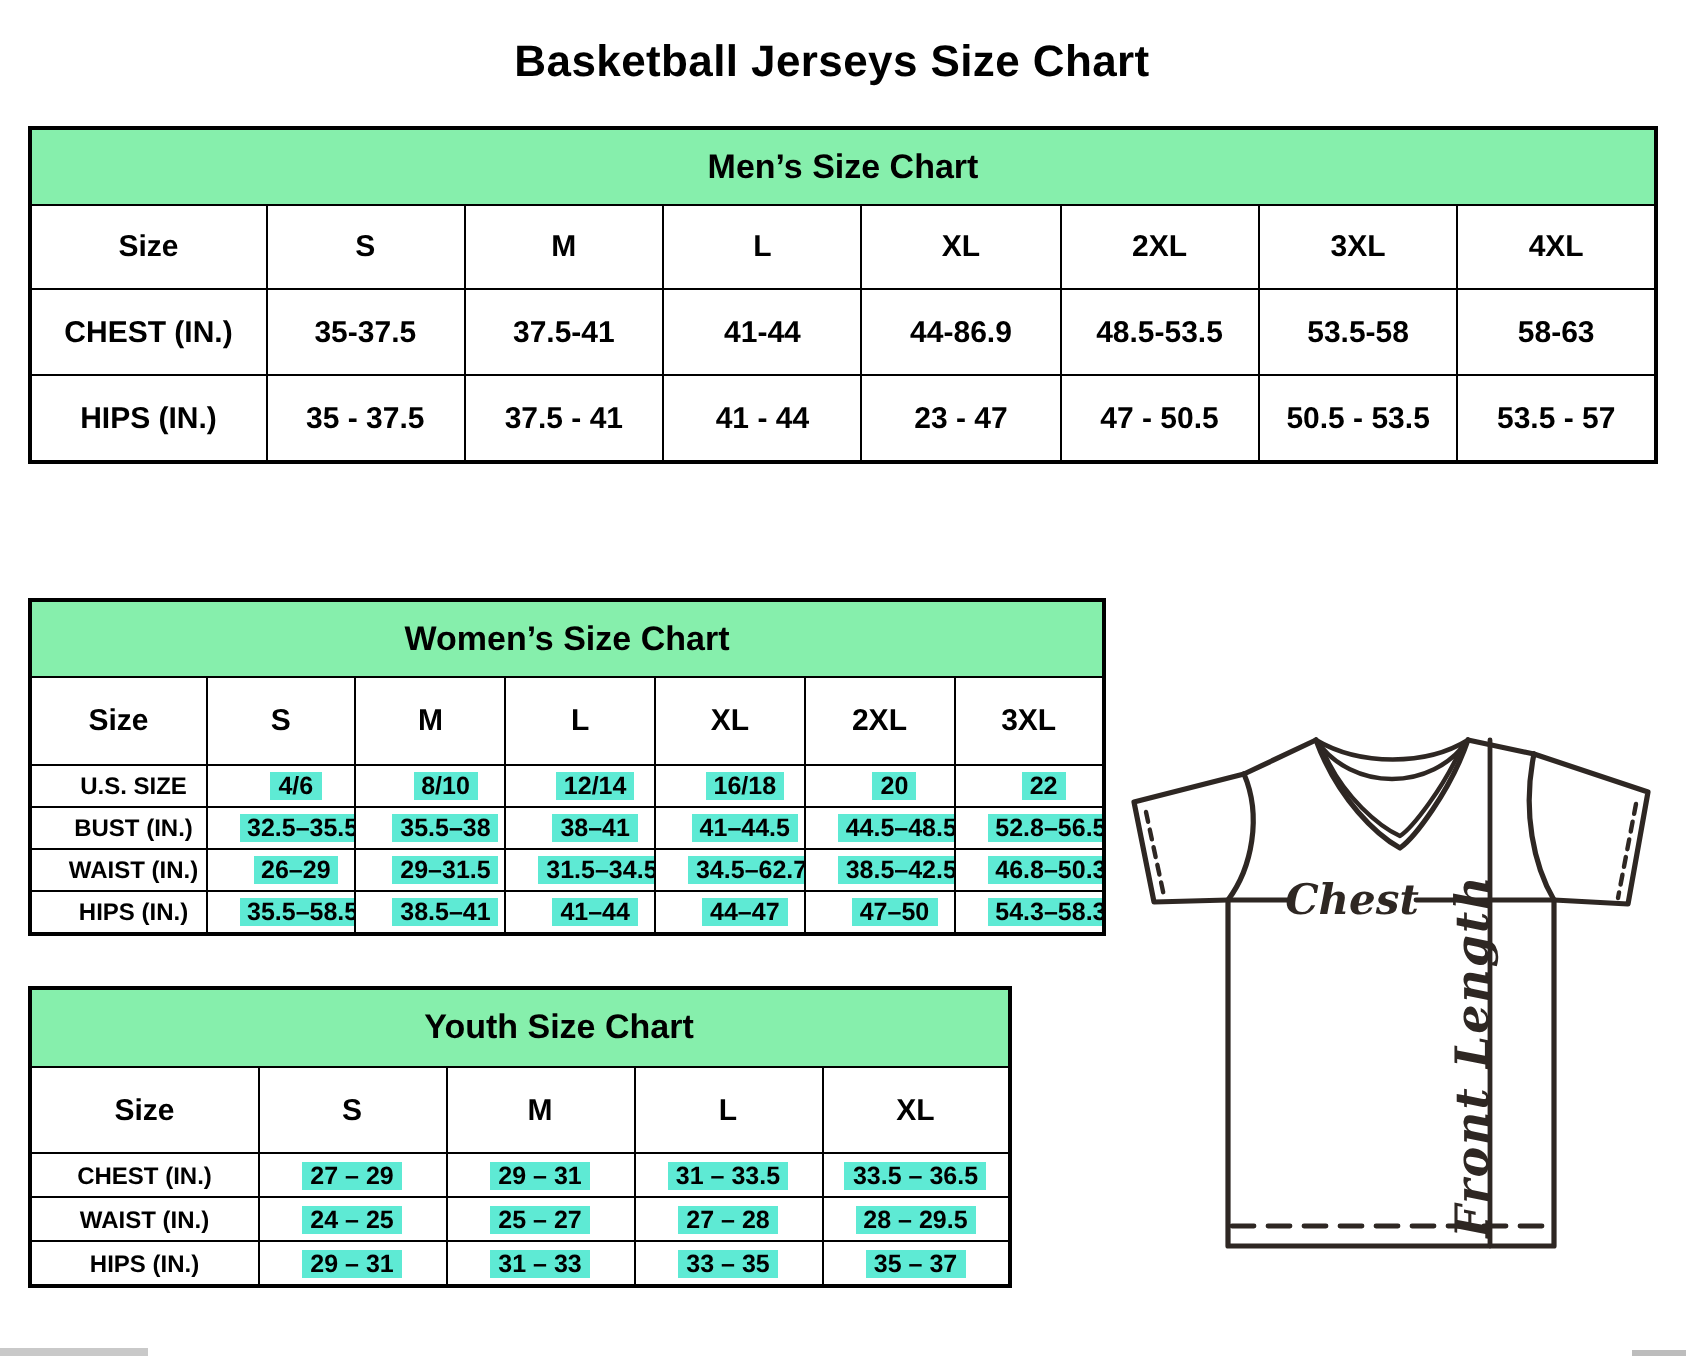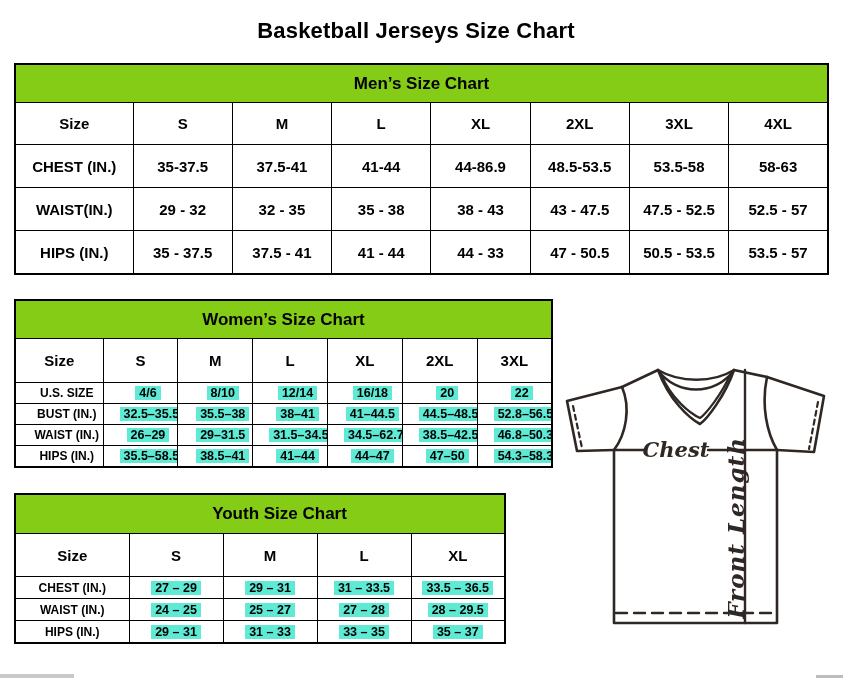--- a/index.html
+++ b/index.html
@@ -12,21 +12,21 @@
     text-align:center;font-size:22px;font-weight:bold;letter-spacing:.2px;
   }
   table.size-table{
     position:absolute;border-collapse:collapse;table-layout:fixed;
     background:#fff;border:2px solid #000;
   }
   table.size-table td{
     border:1.5px solid #000;text-align:center;vertical-align:middle;
     white-space:nowrap;overflow:hidden;font-weight:bold;
   }
-  td.tbl-title{background:#84cc16;font-size:17px;}
+  td.tbl-title{background:#86efac;font-size:17px;}
   
   .mens{left:14px;top:63px;width:815px;}
   .mens .title-row td{height:35px;}
   .mens .size-row td{height:39px;font-size:15px;}
   .mens .data-row td{height:40px;font-size:15px;}
   
   .womens{left:14px;top:299px;width:539px;}
   .womens .title-row td{height:35px;}
   .womens .size-row td{height:41px;font-size:15px;}
   .womens .data-row td{height:18px;font-size:12.5px;padding-left:16px;}
@@ -86,35 +86,25 @@
           <td class="row-label">CHEST (IN.)</td>
           <td><span class="v">35-37.5</span></td>
           <td><span class="v">37.5-41</span></td>
           <td><span class="v">41-44</span></td>
           <td><span class="v">44-86.9</span></td>
           <td><span class="v">48.5-53.5</span></td>
           <td><span class="v">53.5-58</span></td>
           <td><span class="v">58-63</span></td>
         </tr>
         <tr class="data-row">
-          <td class="row-label">WAIST(IN.)</td>
-          <td><span class="v">29 - 32</span></td>
-          <td><span class="v">32 - 35</span></td>
-          <td><span class="v">35 - 38</span></td>
-          <td><span class="v">38 - 43</span></td>
-          <td><span class="v">43 - 47.5</span></td>
-          <td><span class="v">47.5 - 52.5</span></td>
-          <td><span class="v">52.5 - 57</span></td>
-        </tr>
-        <tr class="data-row">
           <td class="row-label">HIPS (IN.)</td>
           <td><span class="v">35 - 37.5</span></td>
           <td><span class="v">37.5 - 41</span></td>
           <td><span class="v">41 - 44</span></td>
-          <td><span class="v">44 - 33</span></td>
+          <td><span class="v">23 - 47</span></td>
           <td><span class="v">47 - 50.5</span></td>
           <td><span class="v">50.5 - 53.5</span></td>
           <td><span class="v">53.5 - 57</span></td>
         </tr>
       </tbody>
     </table>
 
   <table class="size-table womens">
       <colgroup>
         <col style="width: 88px;">

